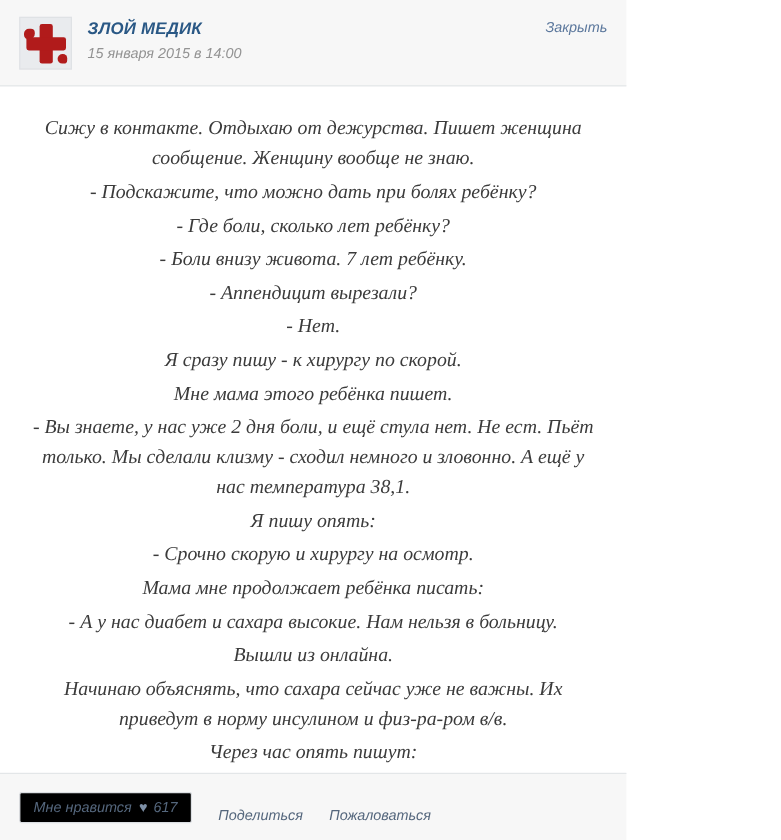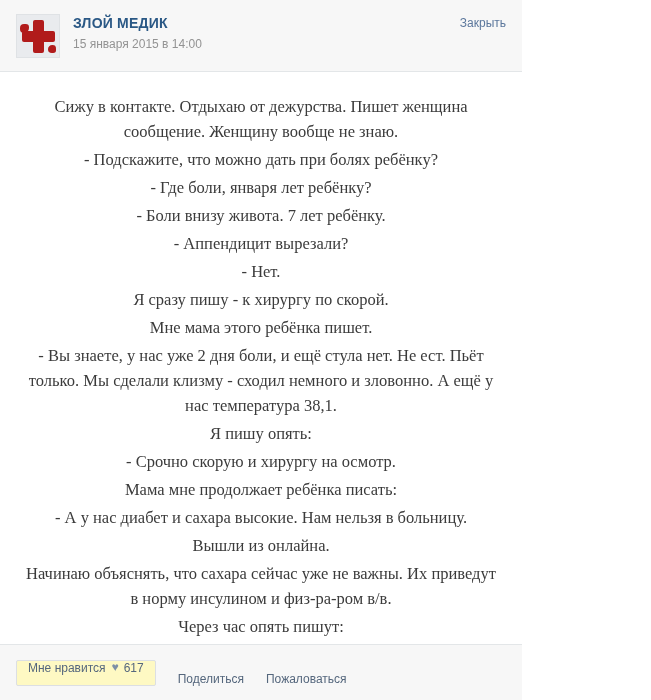--- a/index.html
+++ b/index.html
@@ -13,20 +13,21 @@
     font-family: "Liberation Sans", sans-serif;
     color: #333333;
     overflow: hidden;
   }
   .post {
     width: 522px;
     height: 700px;
     box-sizing: border-box;
     background: #ffffff;
     position: relative;
+    font-style: italic;
   }
   
   .post-header {
     display: flex;
     align-items: flex-start;
     padding: 14px 16px 12px 16px;
     background: #f7f7f7;
     border-bottom: 1px solid #e3e6e8;
     position: relative;
     box-sizing: border-box;
@@ -127,24 +128,24 @@
     height: 56px;
     background: #f7f7f7;
     border-top: 1px solid #e3e6e8;
     display: flex;
     align-items: center;
     padding: 0 16px;
     box-sizing: border-box;
   }
   .like-button {
     display: inline-flex;
-    align-items: flex-start;
+    align-items: center;
     height: 26px;
     padding: 0 11px;
-    background: #fef9c3;
+    background: #000000;
     border: 1px solid #dcdfe3;
     border-radius: 2px;
     font-size: 12px;
     color: #55677d;
     cursor: pointer;
     box-sizing: border-box;
   }
   .like-button .like-label {
     margin-right: 6px;
   }
@@ -182,21 +183,21 @@
     <div class="header-text">
       <div class="author-name">ЗЛОЙ МЕДИК</div>
       <div class="post-date">15 января 2015 в 14:00</div>
     </div>
     <a class="close-link">Закрыть</a>
   </div>
 
   <div class="post-body">
     <p>Сижу в контакте. Отдыхаю от дежурства. Пишет женщина сообщение. Женщину вообще не знаю.</p>
     <p>- Подскажите, что можно дать при болях ребёнку?</p>
-    <p>- Где боли, января лет ребёнку?</p>
+    <p>- Где боли, сколько лет ребёнку?</p>
     <p>- Боли внизу живота. 7 лет ребёнку.</p>
     <p>- Аппендицит вырезали?</p>
     <p>- Нет.</p>
     <p>Я сразу пишу - к хирургу по скорой.</p>
     <p>Мне мама этого ребёнка пишет.</p>
     <p>- Вы знаете, у нас уже 2 дня боли, и ещё стула нет. Не ест. Пьёт только. Мы сделали клизму - сходил немного и зловонно. А ещё у нас температура 38,1.</p>
     <p>Я пишу опять:</p>
     <p>- Срочно скорую и хирургу на осмотр.</p>
     <p>Мама мне продолжает ребёнка писать:</p>
     <p>- А у нас диабет и сахара высокие. Нам нельзя в больницу.</p>

